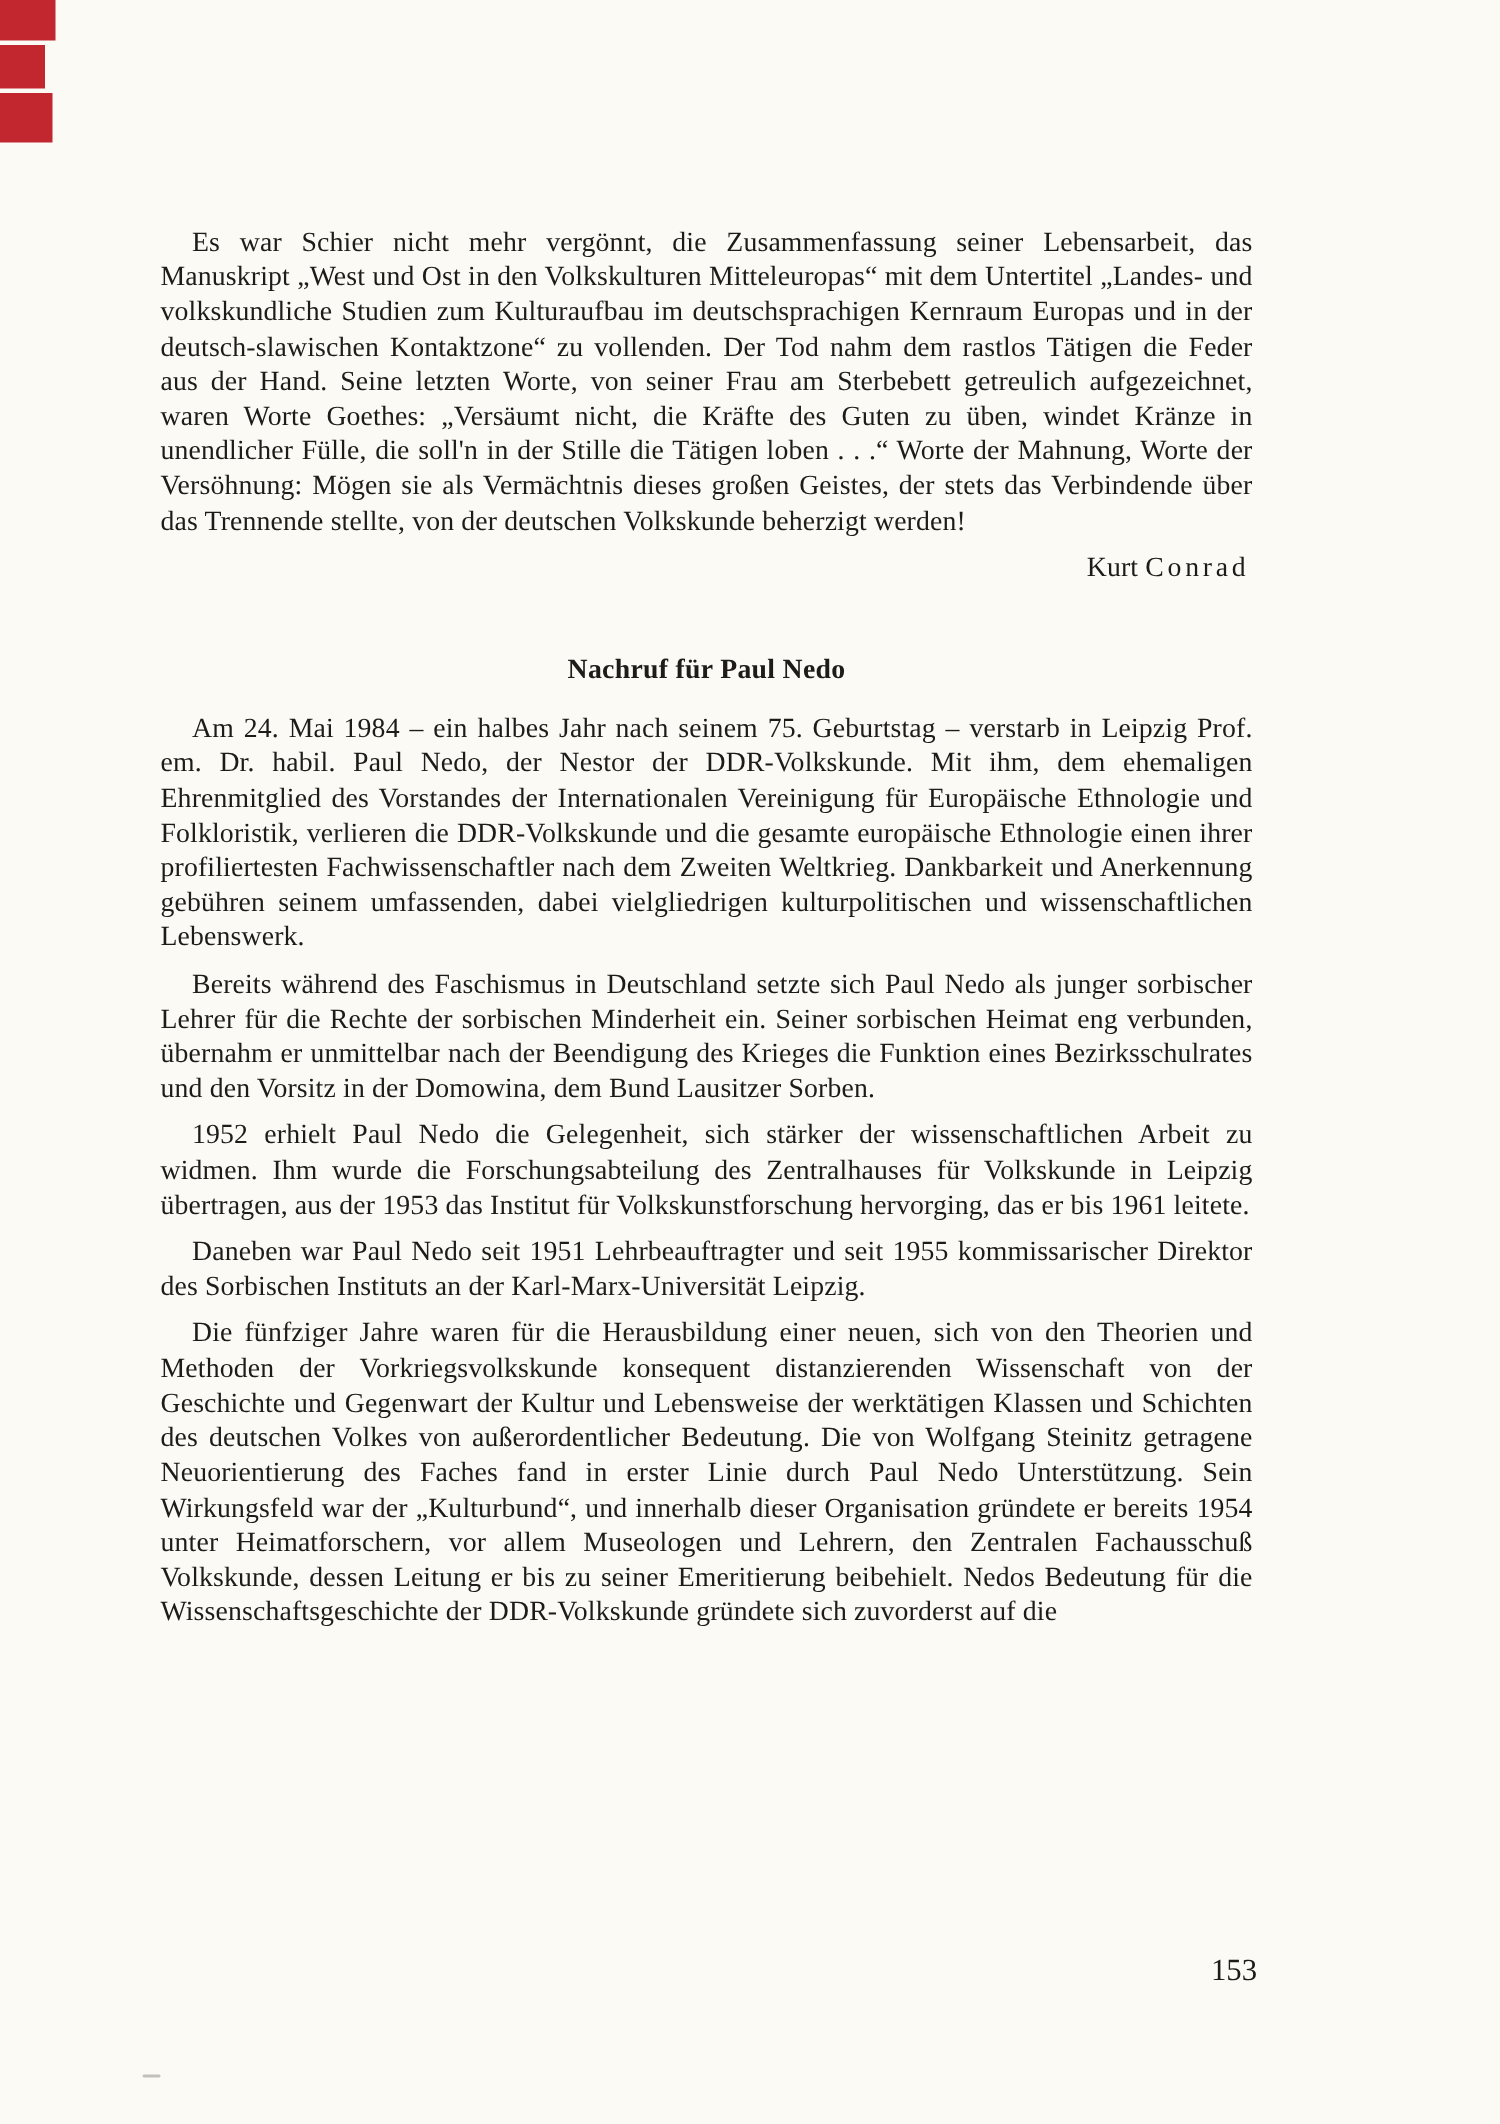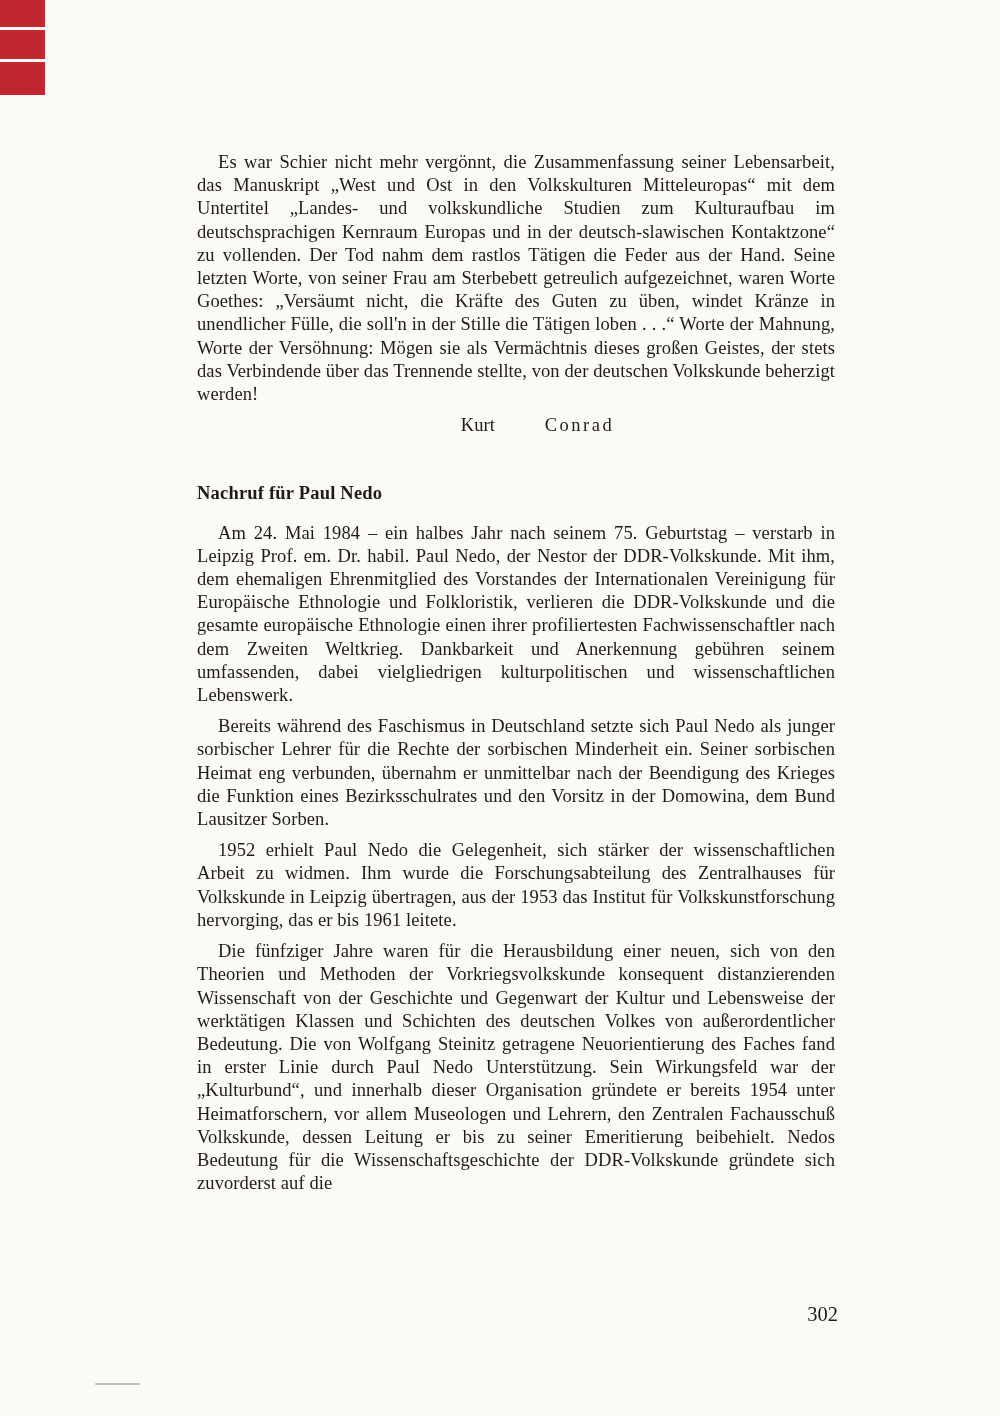--- a/index.html
+++ b/index.html
@@ -1,16 +1,16 @@
 <!DOCTYPE html>
 <html lang="de" style="--accent: #c22730; --paper: #fbfaf5;"><head>
 <meta charset="utf-8">
 <style>
   :root { --accent: #c22730; --paper: #fbfaf5; --ink: #1e1b18; }
-  * { box-sizing: border-box; padding-left: 45px; }
+  * { box-sizing: border-box; }
   html, body { margin: 0; padding: 0; }
   body {
     width: 1000px; height: 1416px;
     background: #e9e7e1;
     font-family: "Liberation Serif", "DejaVu Serif", serif;
   }
   .page {
     position: relative;
     width: 1000px; height: 1416px;
     background: var(--paper);
@@ -29,30 +29,31 @@
     width: 728px;
     font-size: 18.5px;
     line-height: 23.2px;
     text-align: justify;
     letter-spacing: 0.1px;
   }
   .text-block p { margin: 0; text-indent: 21px; }
   .text-block p + p { margin-top: 8px; }
 
   .signature {
-    text-align: center;
+    text-align: right;
     text-indent: 0 !important;
     margin-top: 8px;
     padding-right: 2px;
   }
   .signature .surname { letter-spacing: 2.5px; }
 
   .title {
     font-size: 18.5px;
     font-weight: bold;
+    text-align: center;
     text-indent: 0 !important;
     margin: 45px 0 16px 0 !important;
     letter-spacing: 0.2px;
   }
 
   .page-number {
     position: absolute;
     top: 1303px;
     right: 162px;
     font-size: 20.5px;
@@ -83,21 +84,22 @@
     <p class="signature">
       <span>Kurt</span>
       <span class="surname">Conrad</span>
     </p>
 
     <p class="title">Nachruf für Paul Nedo</p>
 
     <p>Am 24. Mai 1984 – ein halbes Jahr nach seinem 75. Geburtstag – verstarb in Leipzig Prof. em. Dr. habil. Paul Nedo, der Nestor der DDR-Volkskunde. Mit ihm, dem ehemaligen Ehrenmitglied des Vorstandes der Internationalen Vereinigung für Europäische Ethnologie und Folkloristik, verlieren die DDR-Volkskunde und die gesamte europäische Ethnologie einen ihrer profiliertesten Fachwissenschaftler nach dem Zweiten Weltkrieg. Dankbarkeit und Anerkennung gebühren seinem umfassenden, dabei vielgliedrigen kulturpolitischen und wissenschaftlichen Lebenswerk.</p>
     <p>Bereits während des Faschismus in Deutschland setzte sich Paul Nedo als junger sorbischer Lehrer für die Rechte der sorbischen Minderheit ein. Seiner sorbischen Heimat eng verbunden, übernahm er unmittelbar nach der Beendigung des Krieges die Funktion eines Bezirksschulrates und den Vorsitz in der Domowina, dem Bund Lausitzer Sorben.</p>
     <p>1952 erhielt Paul Nedo die Gelegenheit, sich stärker der wissenschaftlichen Arbeit zu widmen. Ihm wurde die Forschungsabteilung des Zentralhauses für Volkskunde in Leipzig übertragen, aus der 1953 das Institut für Volkskunstforschung hervorging, das er bis 1961 leitete.</p>
+    <p>Daneben war Paul Nedo seit 1951 Lehrbeauftragter und seit 1955 kommissarischer Direktor des Sorbischen Instituts an der Karl-Marx-Universität Leipzig.</p>
     <p>Die fünfziger Jahre waren für die Herausbildung einer neuen, sich von den Theorien und Methoden der Vorkriegsvolkskunde konsequent distanzierenden Wissenschaft von der Geschichte und Gegenwart der Kultur und Lebensweise der werktätigen Klassen und Schichten des deutschen Volkes von außerordentlicher Bedeutung. Die von Wolfgang Steinitz getragene Neuorientierung des Faches fand in erster Linie durch Paul Nedo Unterstützung. Sein Wirkungsfeld war der „Kulturbund“, und innerhalb dieser Organisation gründete er bereits 1954 unter Heimatforschern, vor allem Museologen und Lehrern, den Zentralen Fachausschuß Volkskunde, dessen Leitung er bis zu seiner Emeritierung beibehielt. Nedos Bedeutung für die Wissenschaftsgeschichte der DDR-Volkskunde gründete sich zuvorderst auf die</p>
 
   </main>
 
-  <div class="page-number">302</div>
+  <div class="page-number">153</div>
 
   <div class="scan-artifact"></div>
 
 </div>
 
 </body></html>

